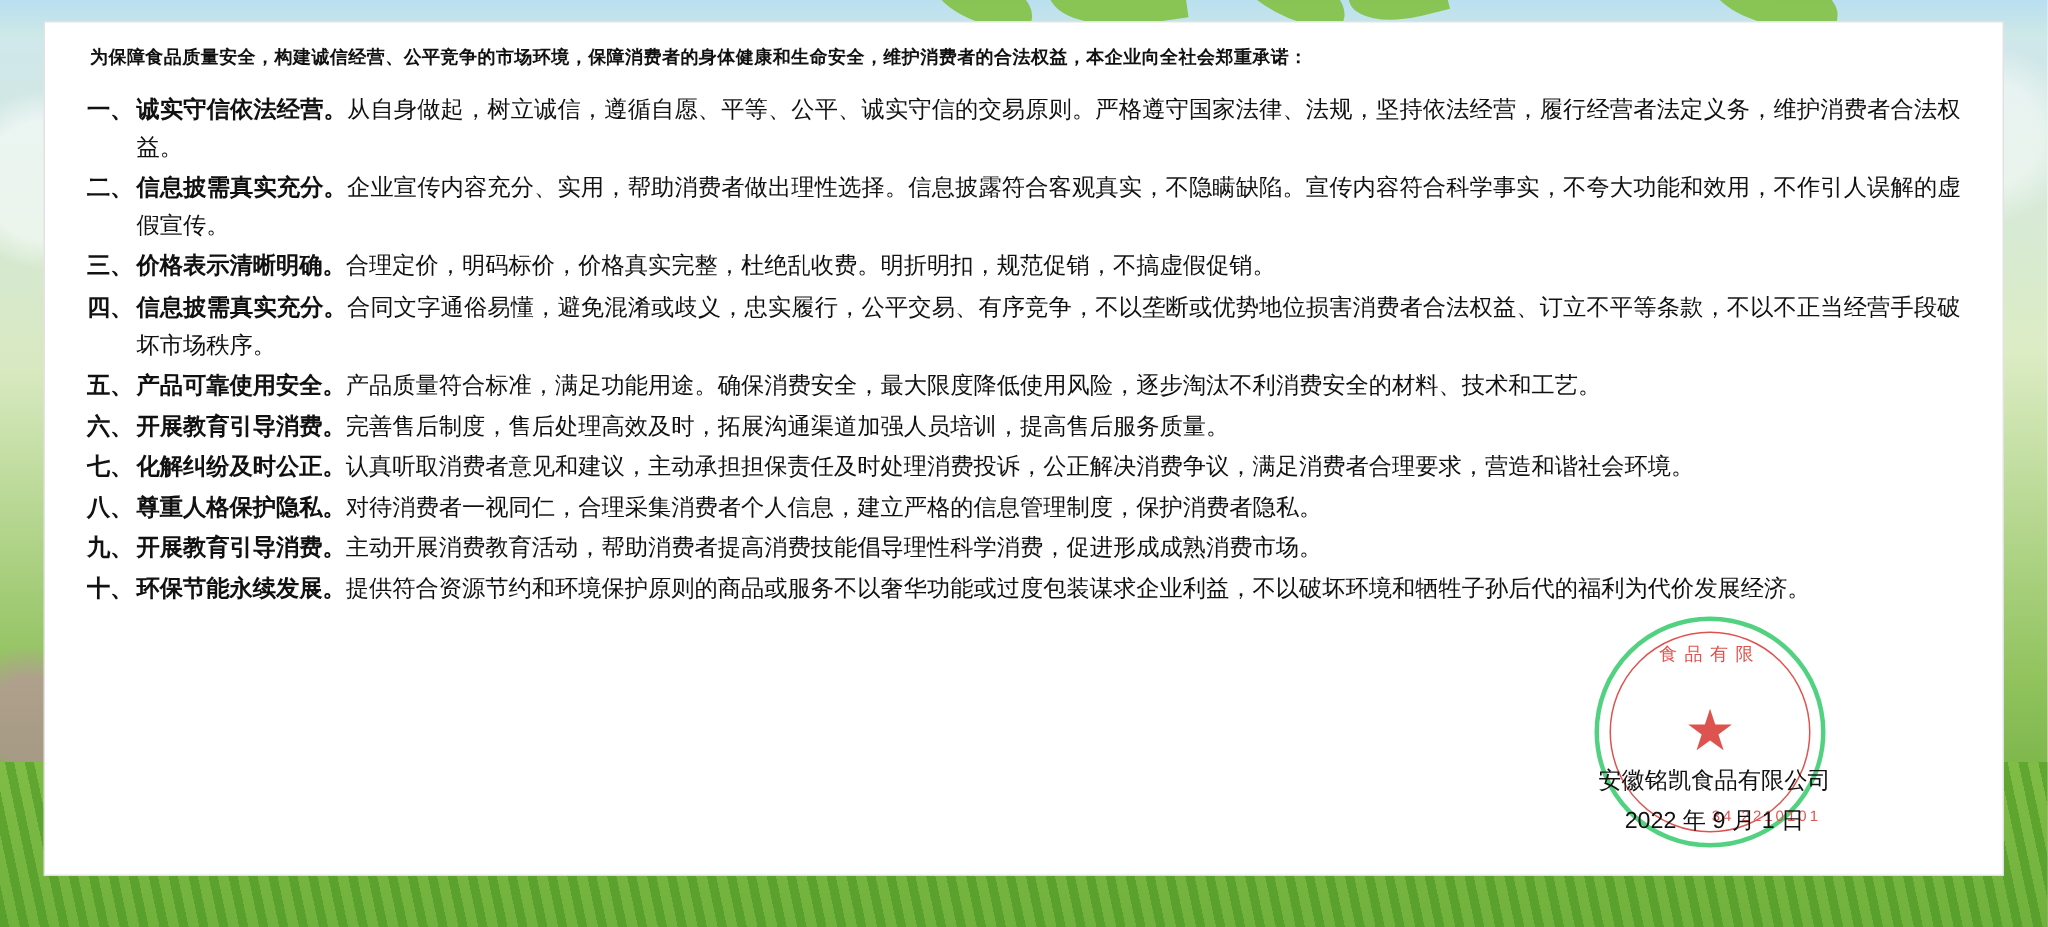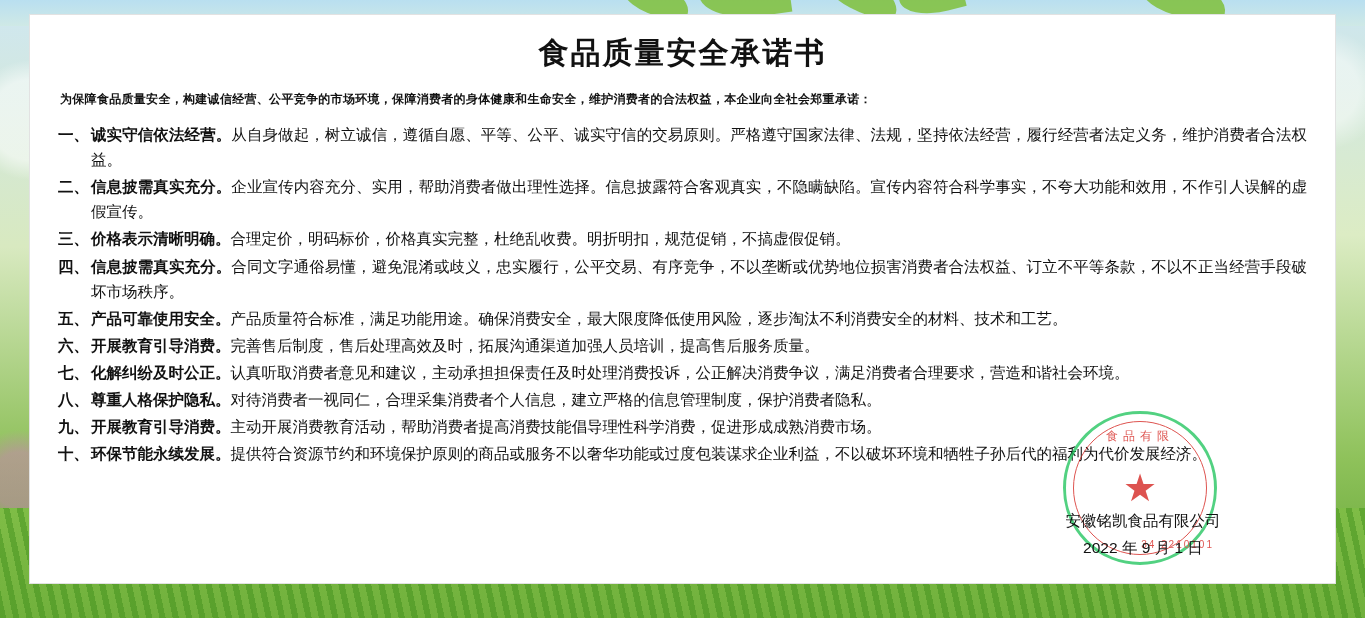--- a/index.html
+++ b/index.html
@@ -197,21 +197,20 @@
   <div class="grass-bottom"></div>
 
   <div class="leaf" style="left:620px;top:-18px;width:70px;height:34px;transform:rotate(12deg);"></div>
   <div class="leaf" style="left:700px;top:-22px;width:90px;height:40px;transform:rotate(-8deg);"></div>
   <div class="leaf" style="left:820px;top:-24px;width:80px;height:36px;transform:rotate(18deg);"></div>
   <div class="leaf" style="left:900px;top:-16px;width:64px;height:30px;transform:rotate(-14deg);"></div>
   <div class="leaf" style="left:1140px;top:-20px;width:86px;height:38px;transform:rotate(6deg);"></div>
 
   <div class="doc">
 
-    <div class="doc-title">食品质量安全承诺书</div>
 
     <div class="doc-lead">为保障食品质量安全，构建诚信经营、公平竞争的市场环境，保障消费者的身体健康和生命安全，维护消费者的合法权益，本企业向全社会郑重承诺：</div>
 
     <ul class="clause-list">
       <li class="clause">
         <span class="clause-num">一、</span>
         <span class="clause-body"><span class="clause-head">诚实守信依法经营。</span><span>从自身做起，树立诚信，遵循自愿、平等、公平、诚实守信的交易原则。严格遵守国家法律、法规，坚持依法经营，履行经营者法定义务，维护消费者合法权益。</span></span>
       </li>
       <li class="clause">
         <span class="clause-num">二、</span>

